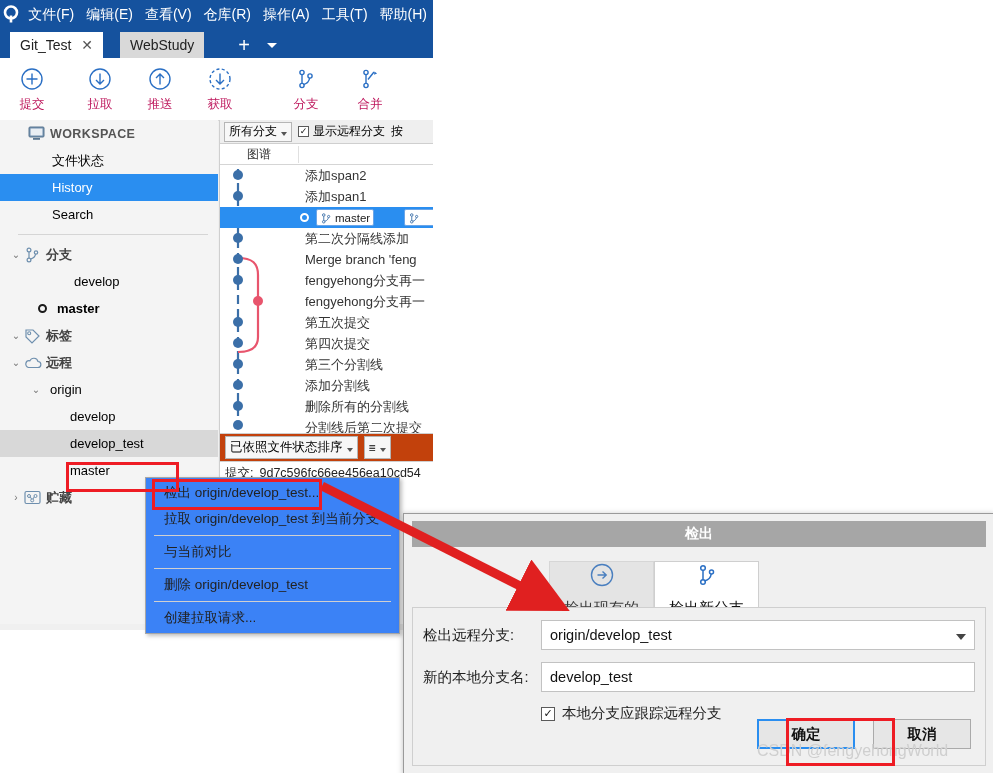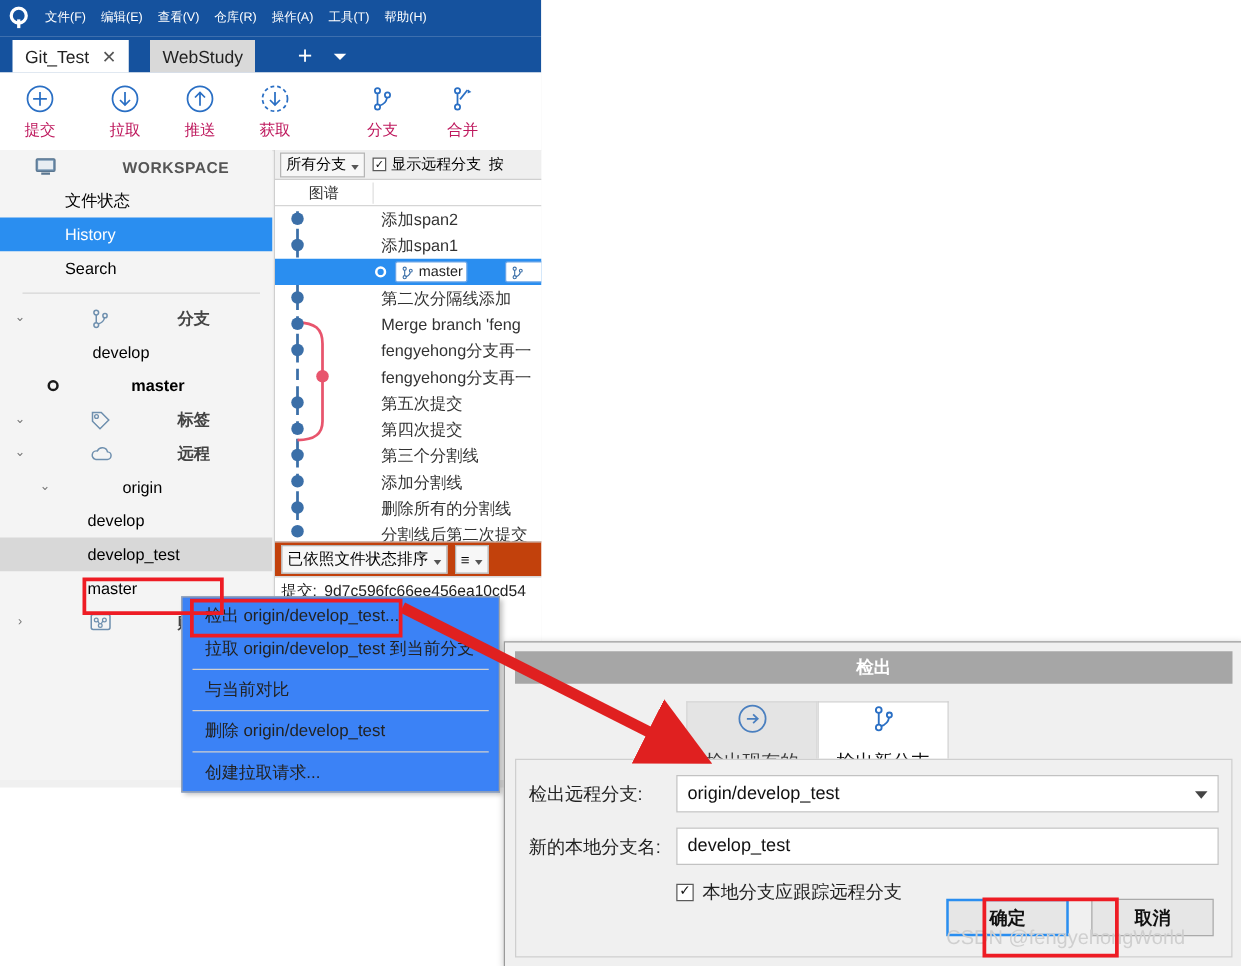--- a/index.html
+++ b/index.html
@@ -30,21 +30,21 @@
     background: #15529e;
     display: flex; align-items: center;
   }
   .app-logo {
     width: 30px; height: 29px;
     display: flex; align-items: center; justify-content: center;
   }
   .app-logo svg { display:block; }
   .menu-item {
     color: #ffffff;
-    font-size: 10px;
+    font-size: 14px;
     padding: 0 6px;
     line-height: 29px;
     white-space: nowrap;
     cursor: default;
   }
 
   
   .tabbar {
     position: absolute; left: 0; top: 29px;
     width: 433px; height: 29px;
@@ -101,21 +101,21 @@
   .sidebar {
     position: absolute; left: 0; top: 120px;
     width: 218px; height: 504px;
     background: #f4f4f4;
     font-size: 13px;
     overflow: hidden;
   }
   .sb-row {
     height: 27px; display: flex; align-items: center;
     padding-left: 8px; box-sizing: border-box;
-    white-space: nowrap; cursor: default; gap: 48px;
+    white-space: nowrap; cursor: default;
   }
   .sb-row.indent2 { padding-left: 52px; }
   .sb-row.indent3 { padding-left: 74px; }
   .sb-row.selected { background: #2a8ef0; color: #ffffff; }
   .sb-row.grayselected { background: #d8d8d8; }
   .sb-head { font-weight: bold; color: #444; }
   .sb-chev {
     width: 16px; display: inline-block; color: #777; font-size: 10px;
     text-align: center; flex: 0 0 16px;
   }

